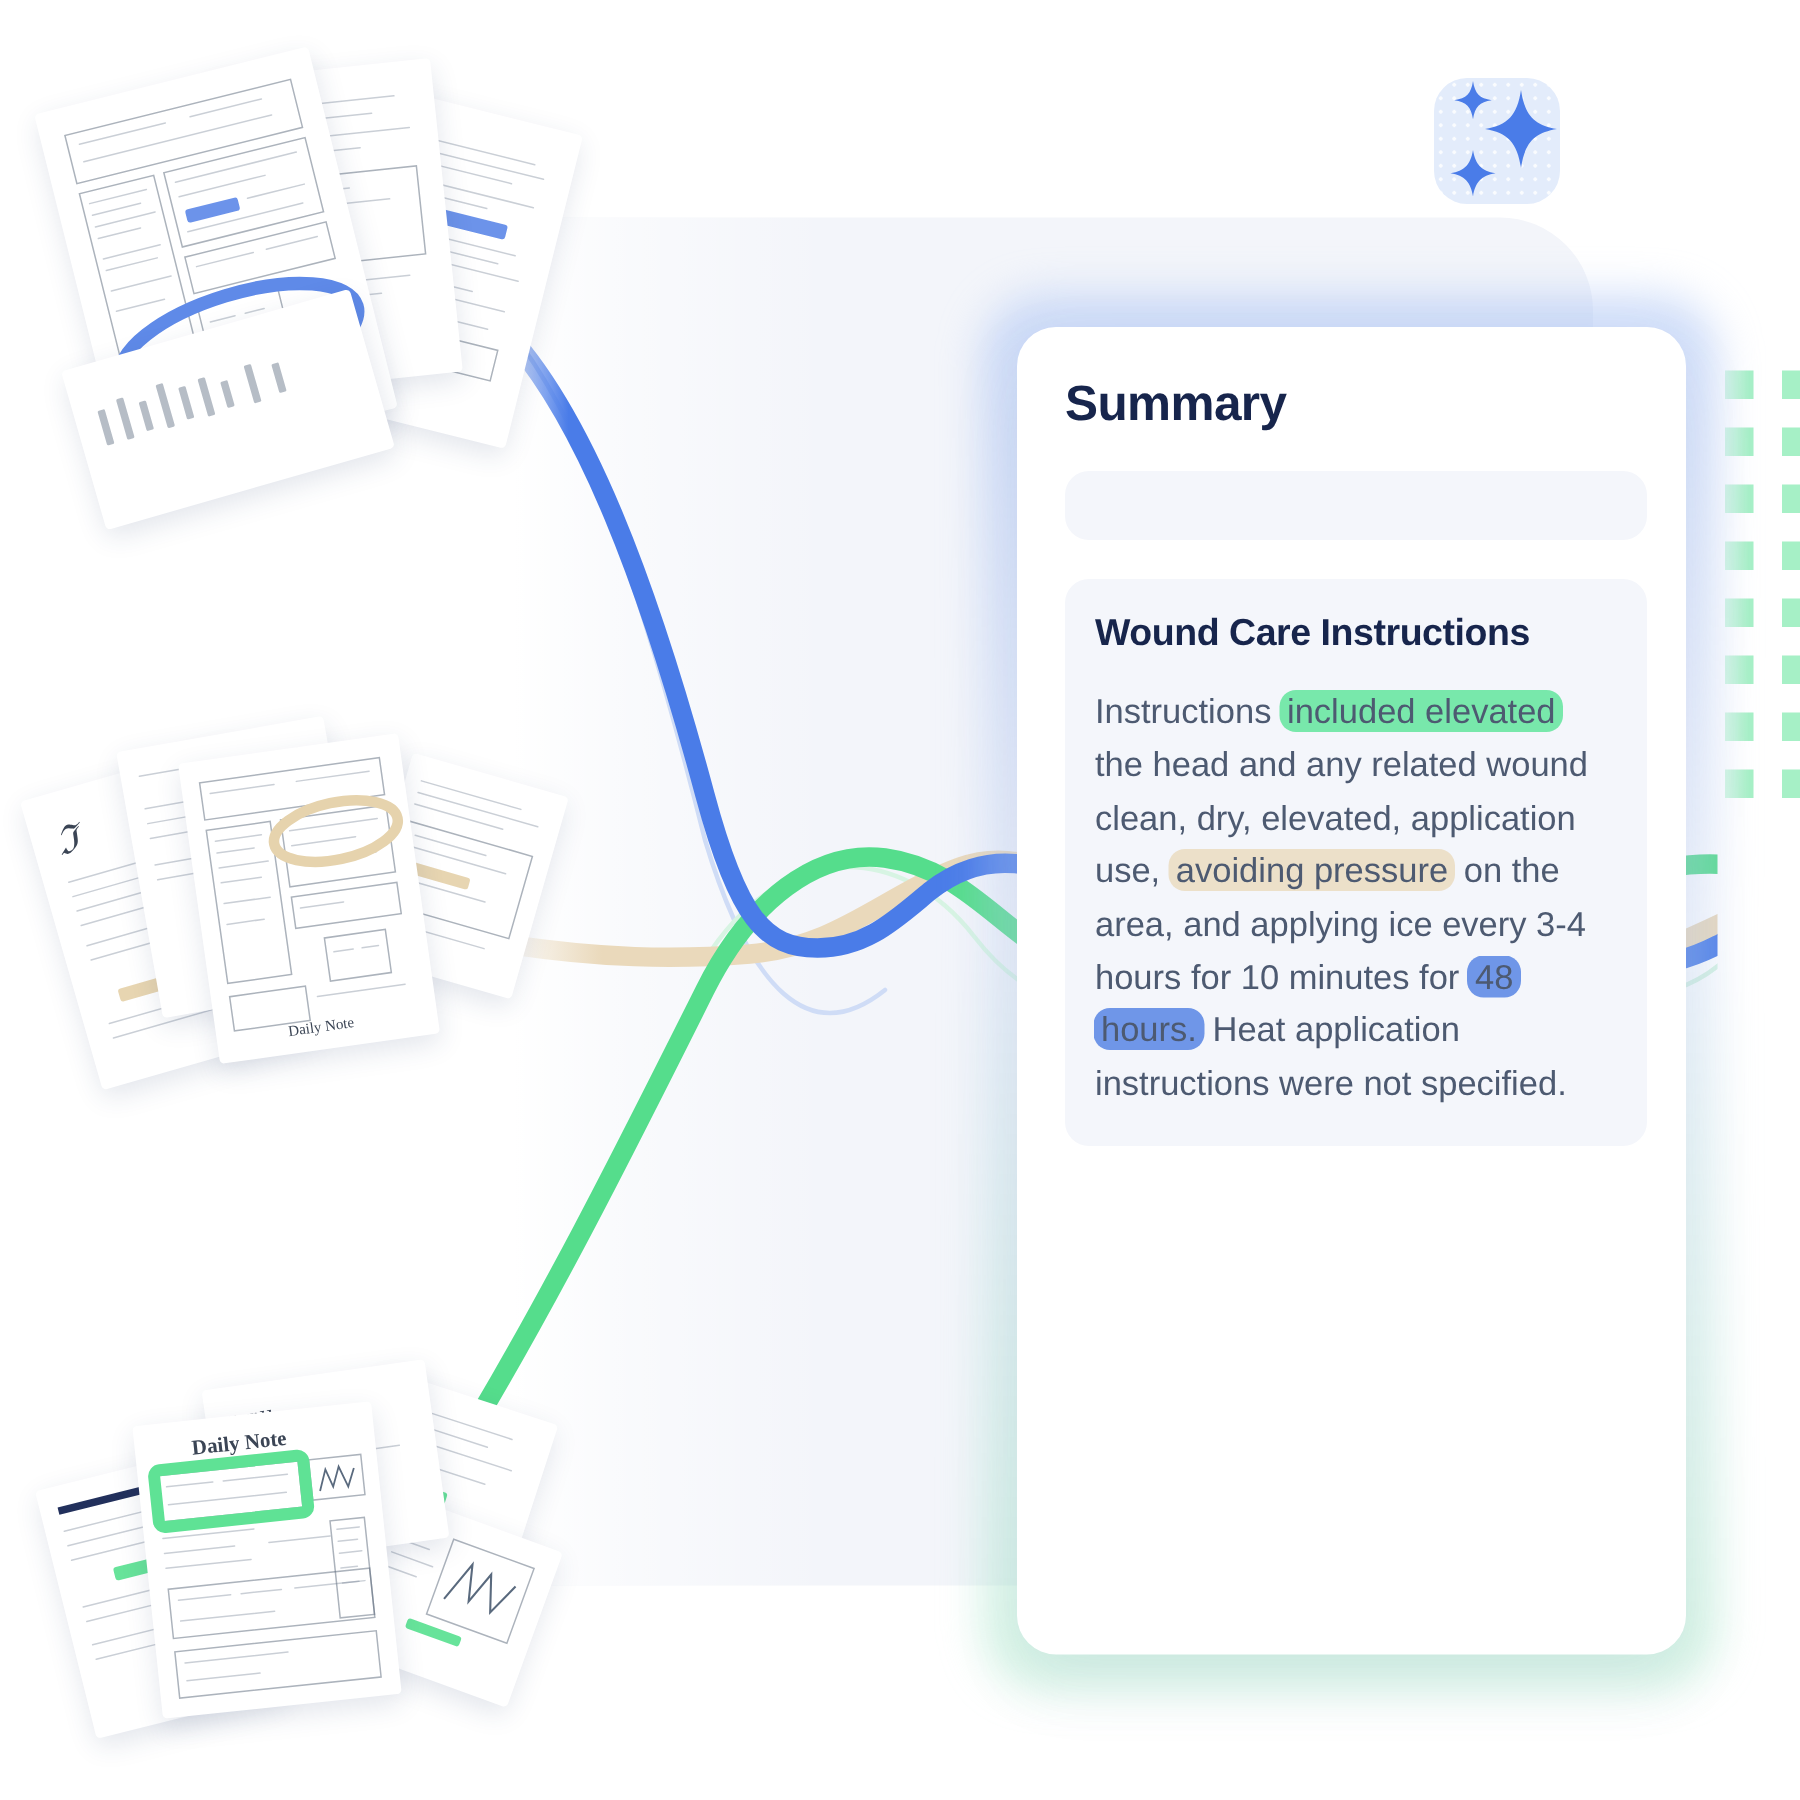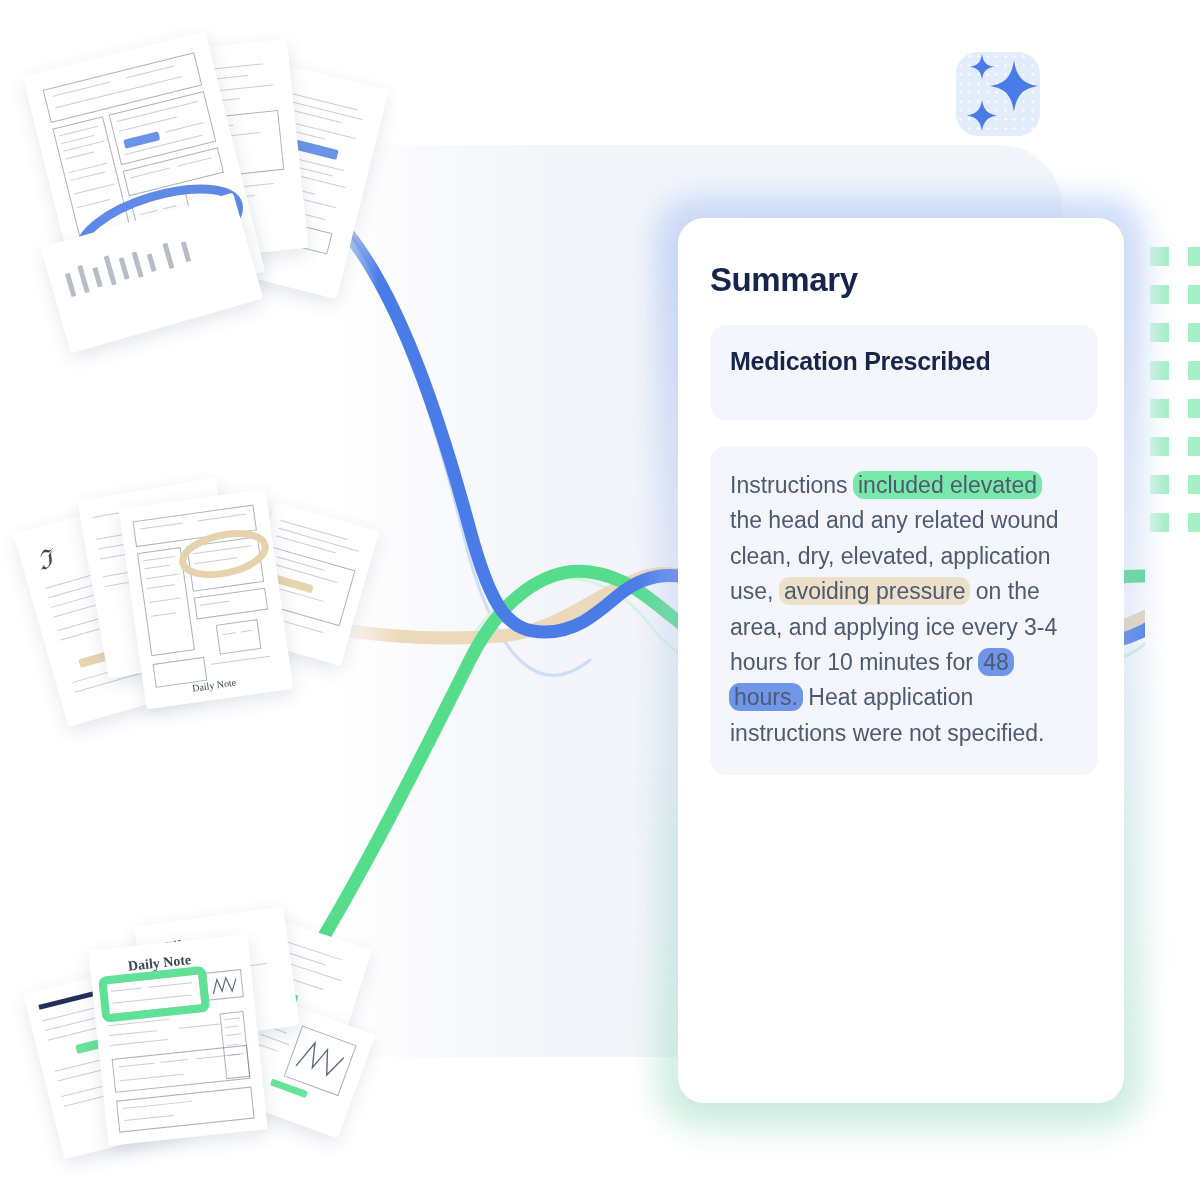--- a/index.html
+++ b/index.html
@@ -139,21 +139,20 @@
     border-radius: 26px;
     box-shadow: 0 18px 46px rgba(70,100,160,0.10);
     padding: 32px 26px 26px 32px;
   }
   .card-title {
     font-size: 33px;
     font-weight: 700;
     letter-spacing: -0.4px;
     color: #17254c;
     margin-bottom: 26px;
-    margin-top: 11px;
   }
   .section {
     background: #f4f6fb;
     border-radius: 16px;
     padding: 22px 20px 24px 20px;
     margin-bottom: 26px;
   }
   .section-title {
     font-size: 25px;
     font-weight: 700;
@@ -514,24 +513,24 @@
       <path d="M26 2 C27.3 10.5, 30.3 13.5, 38.5 14.8 C30.3 16.1, 27.3 19.1, 26 27.5 C24.7 19.1, 21.7 16.1, 13.5 14.8 C21.7 13.5, 24.7 10.5, 26 2 Z" fill="#4a7ce8"></path>
     </svg>
   </div>
 
   <div class="card-glow"></div>
 
   <div class="summary-card">
     <div class="card-title">Summary</div>
 
     <div class="section">
-      <div class="section-title">Medication Prescribed</div>
     </div>
 
     <div class="section">
+      <div class="section-title">Wound Care Instructions</div>
       <div class="section-body">
         <span>Instructions </span><mark class="m-green">included elevated</mark>
         <span>the head and any related wound clean, dry, elevated, application use, </span><mark class="m-tan">avoiding pressure</mark>
         <span>on the area, and applying ice every 3-4 hours for 10 minutes for </span><mark class="m-blue">48 hours.</mark>
         <span>Heat application instructions were not specified.</span>
       </div>
     </div>
   </div>
 
 </div>

